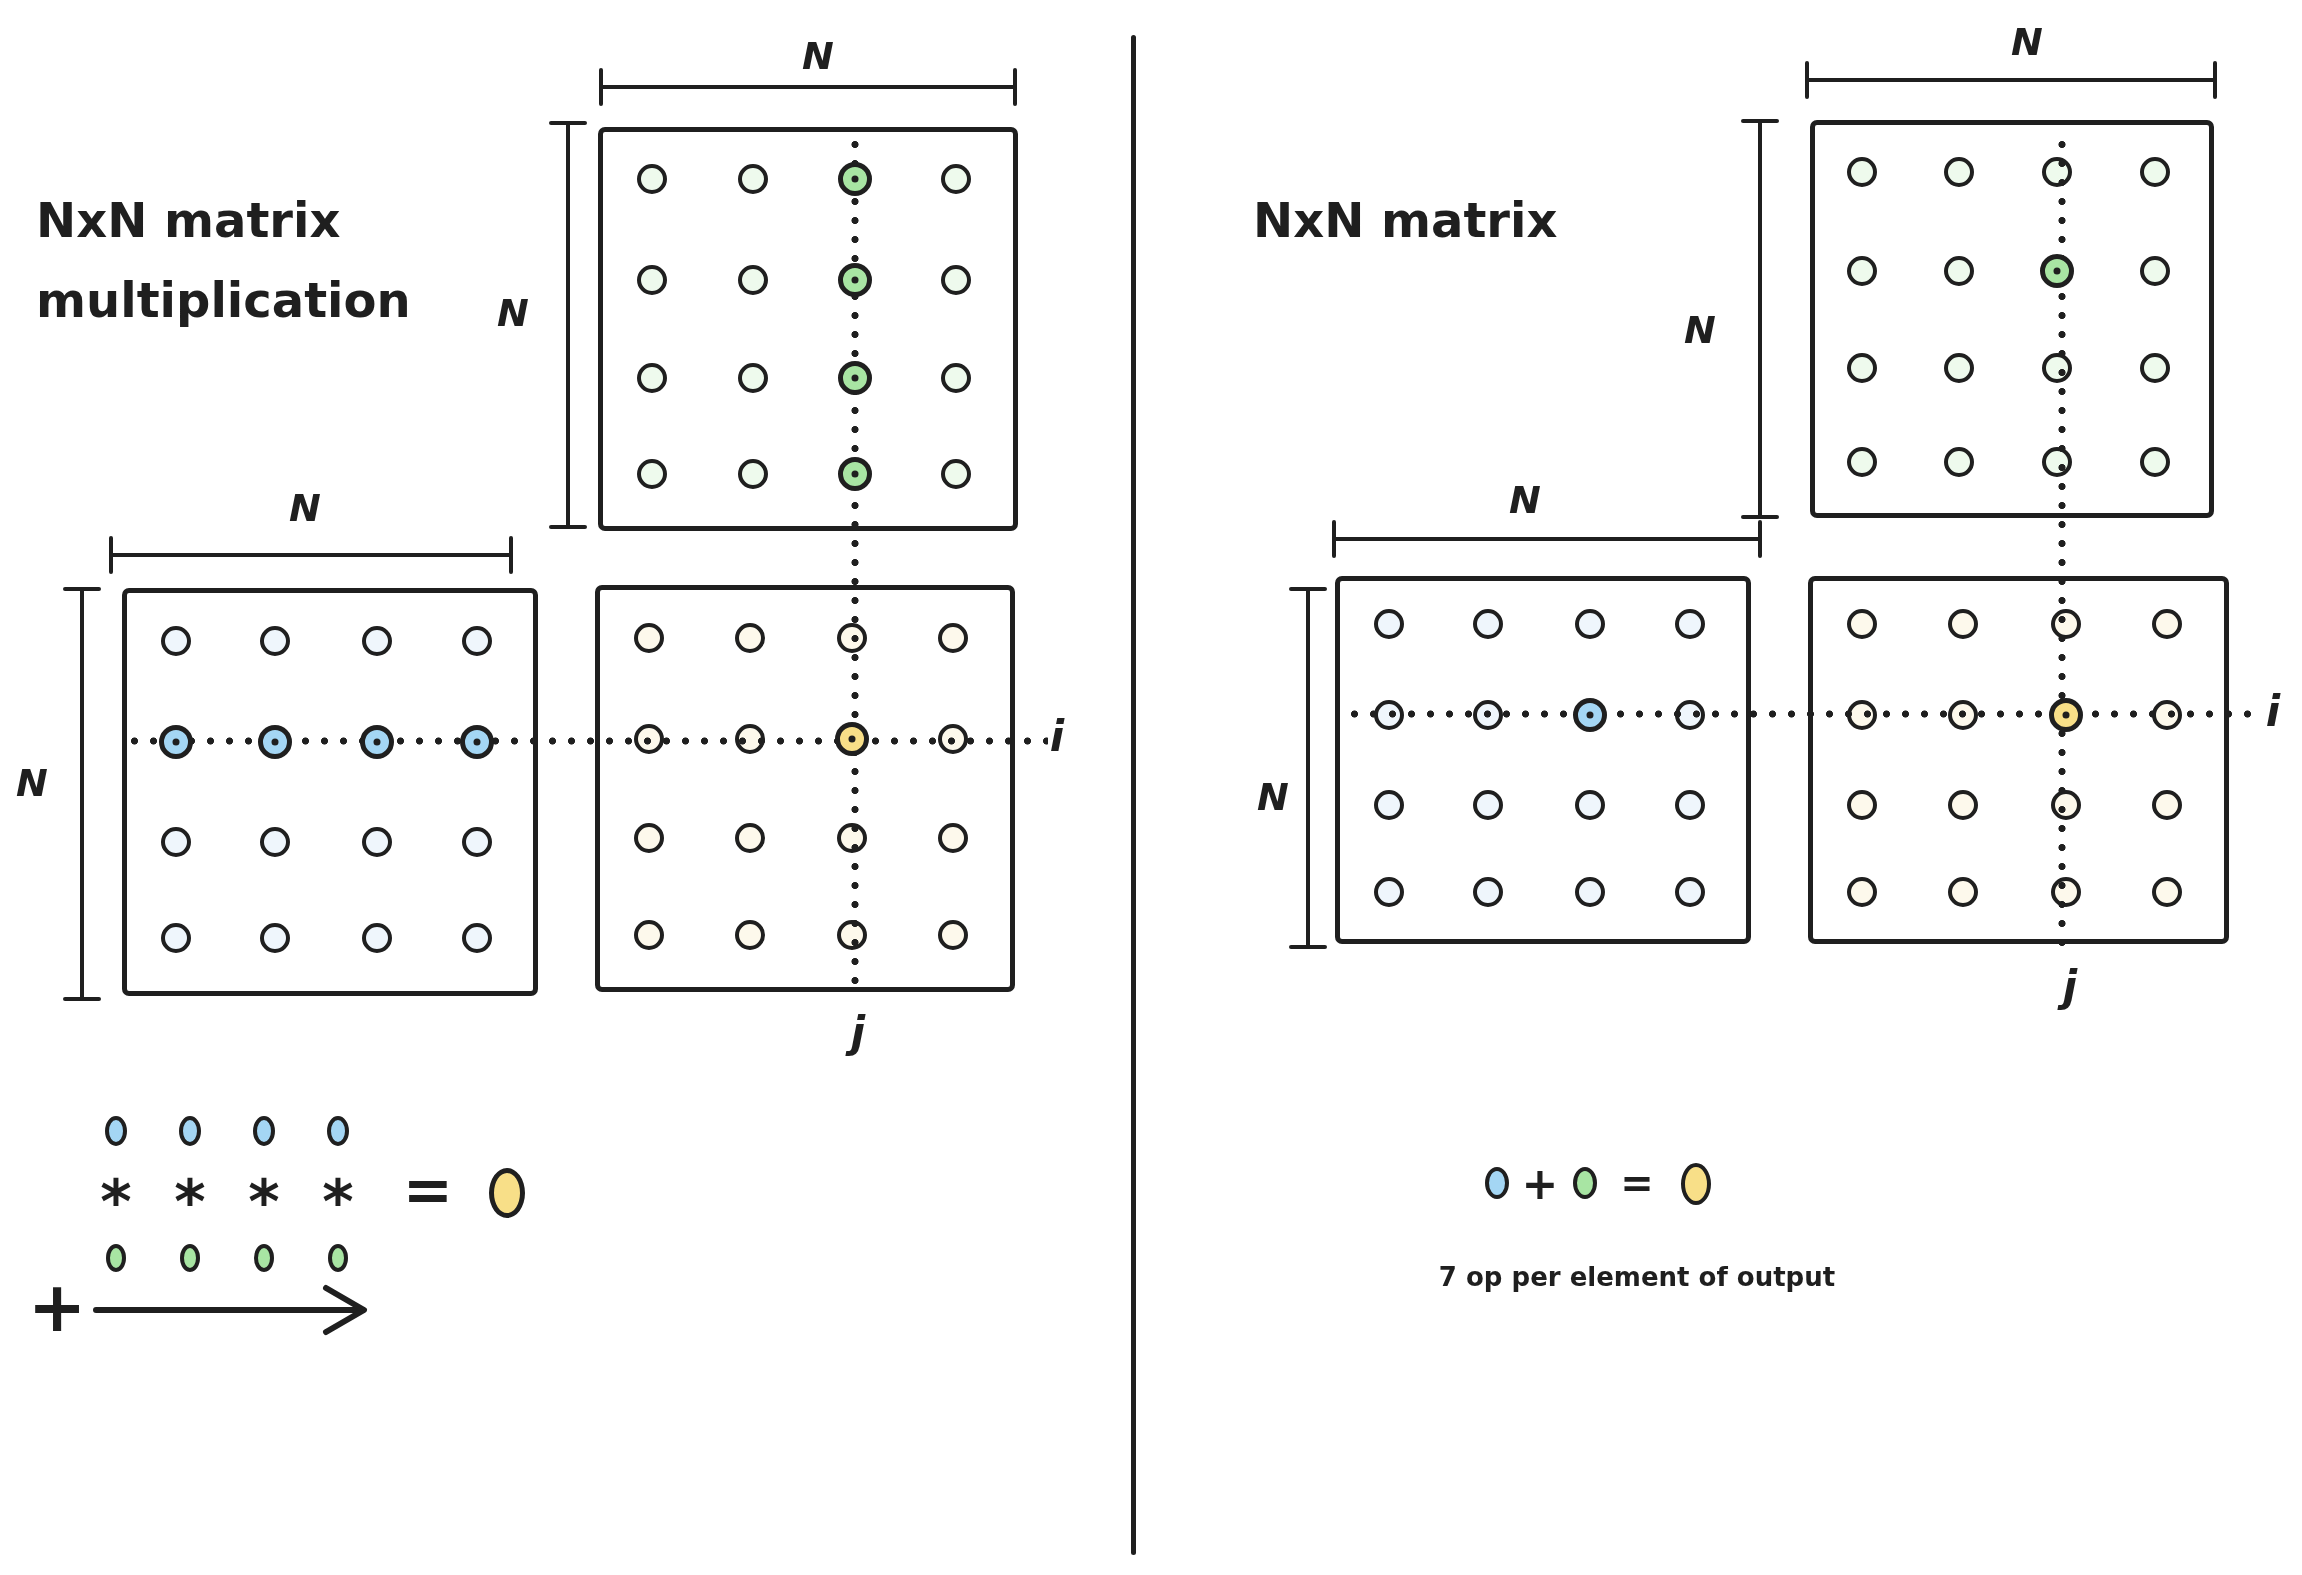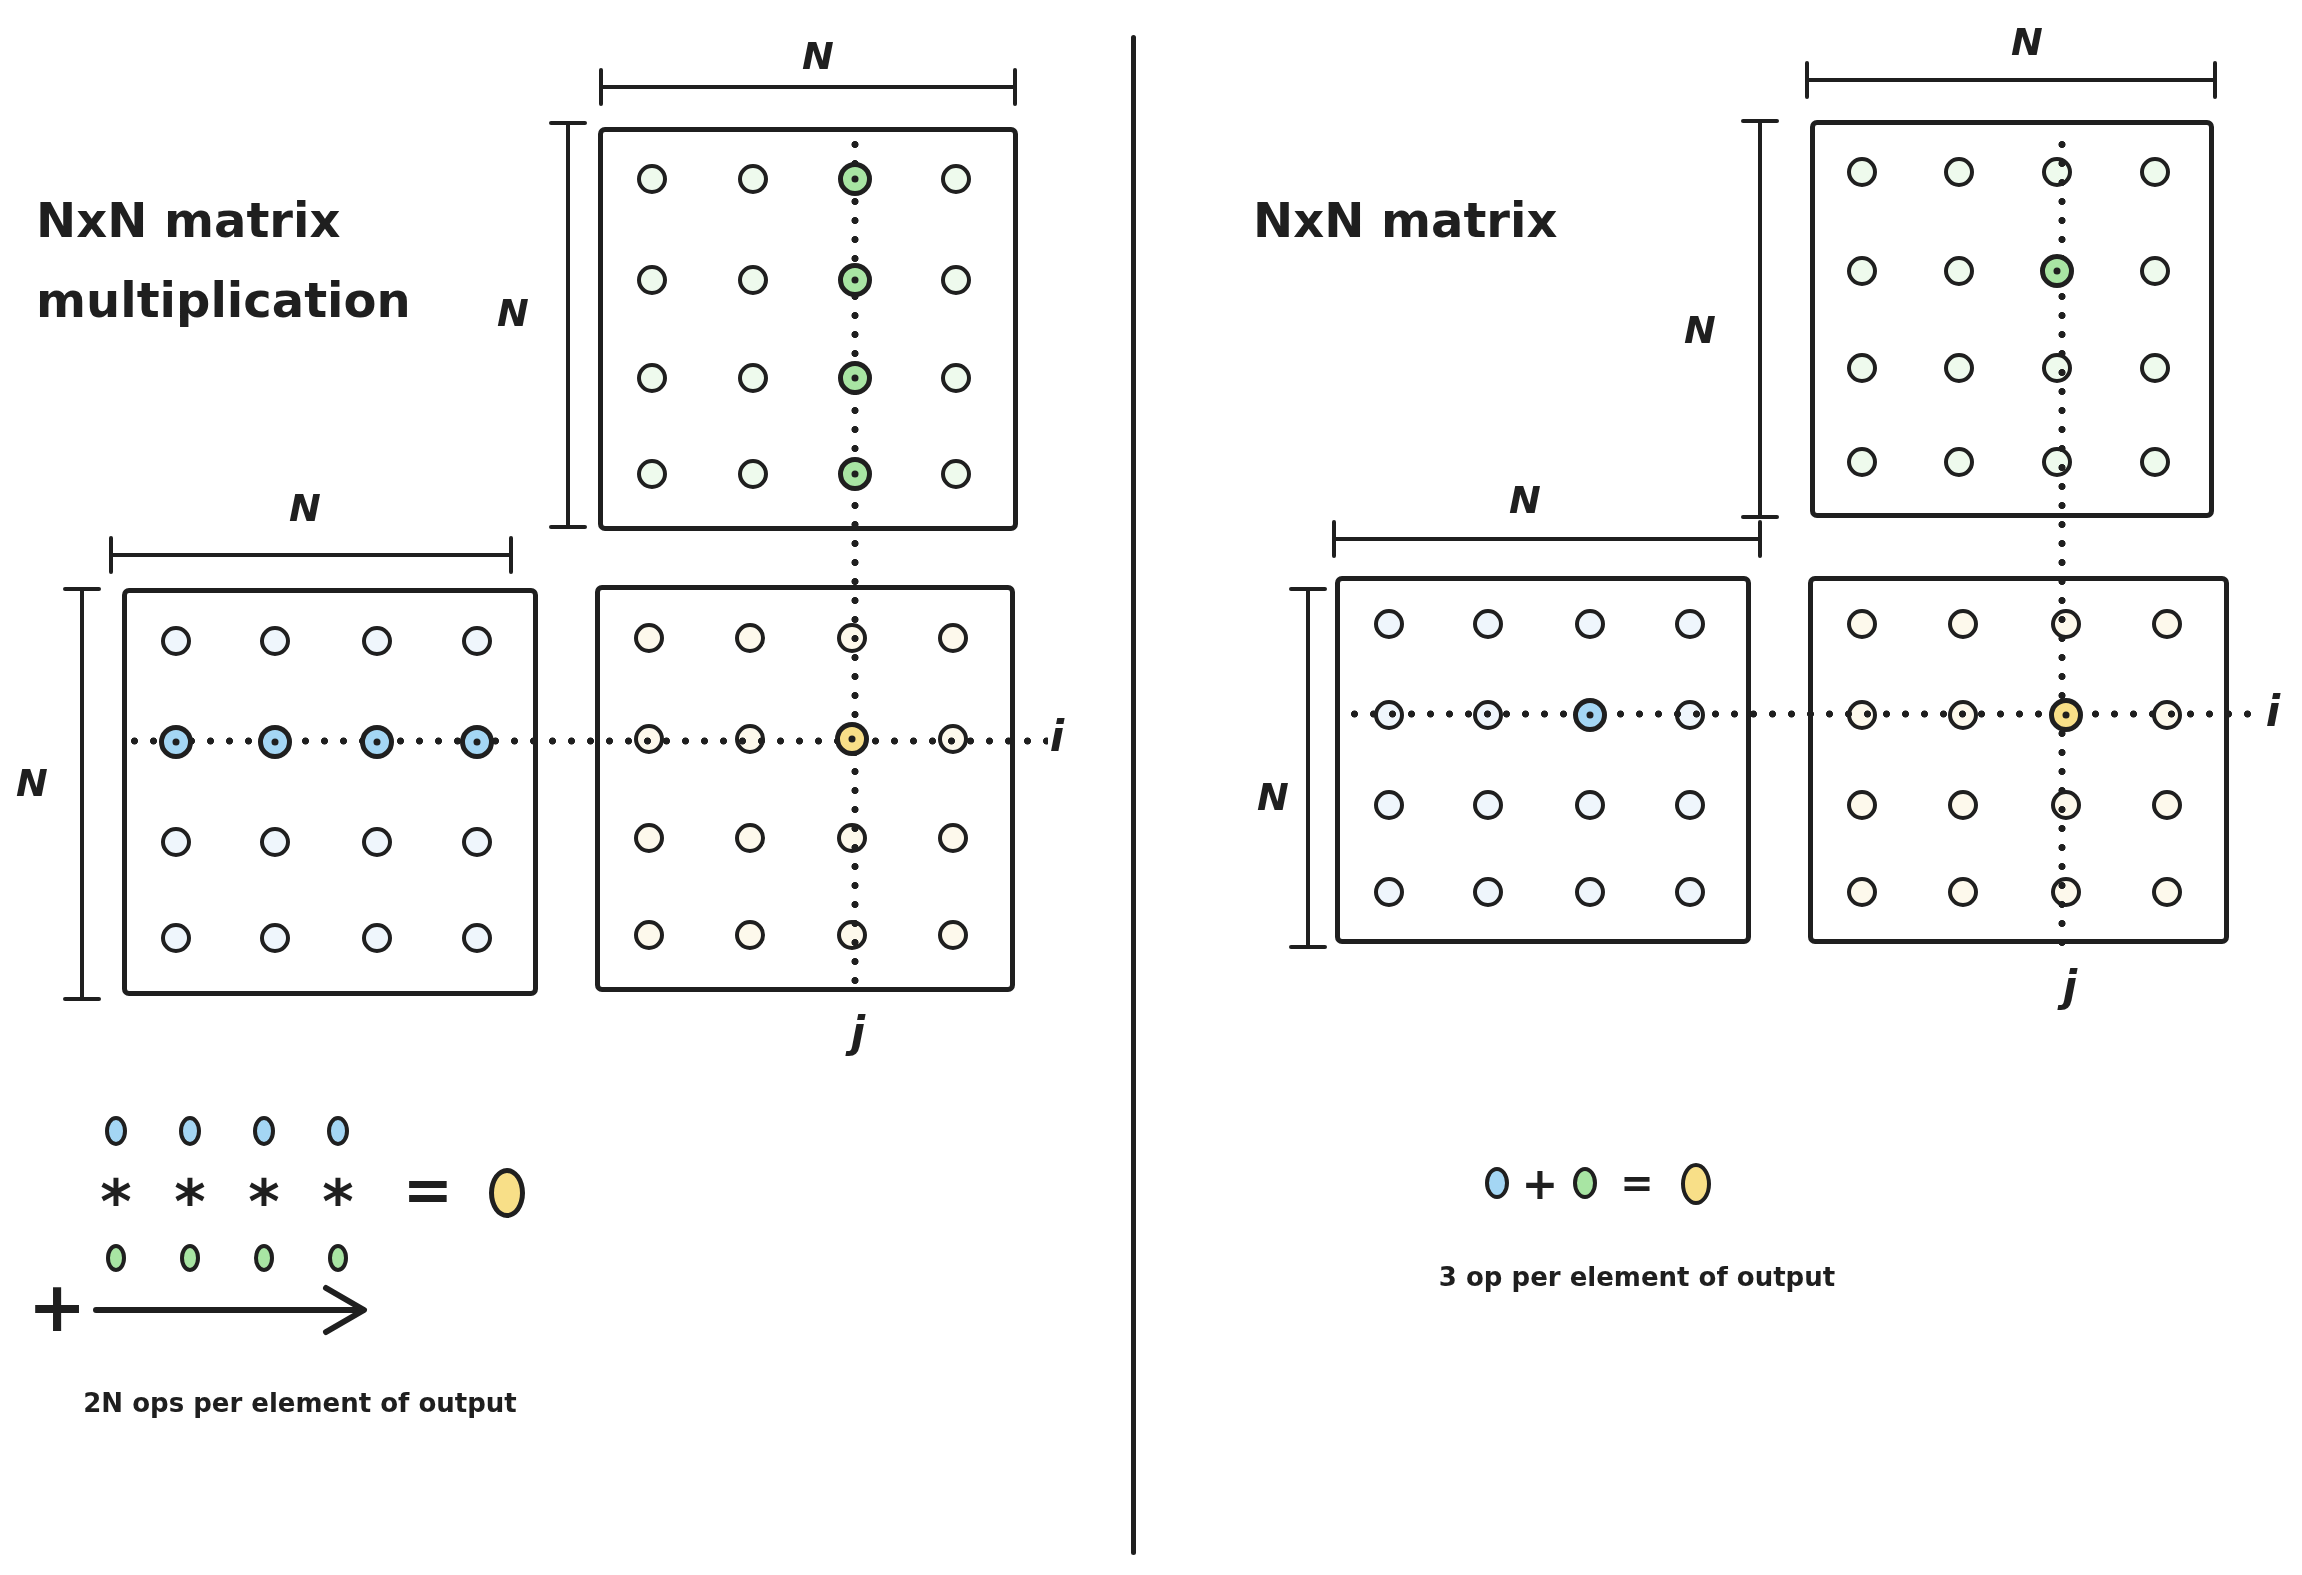--- a/index.html
+++ b/index.html
@@ -167,21 +167,20 @@
     </div>
   </div>
 <div class="sym" style="left:398px;top:1150px;width:60px;height:80px;font-size:60px;">=</div>
 <div class="oval abs" style="left:489px;top:1168px;width:36px;height:50px;border-width:5px;background:var(--yellow);"></div>
 <div class="sym" style="left:27px;top:1267px;width:60px;height:80px;font-size:70px;">+</div>
 <svg class="abs" style="left:92px;top:1282px;" width="300" height="56" viewBox="0 0 300 56">
   <line x1="4" y1="28" x2="266" y2="28" stroke="var(--ink)" stroke-width="6" stroke-linecap="round"></line>
   <polyline points="234,6 272,28 234,50" fill="none" stroke="var(--ink)" stroke-width="6" stroke-linecap="round" stroke-linejoin="round"></polyline>
 </svg>
 <div class="caption" style="left:35px;top:1372px;width:530px;">
-  <span style="display:block;">2N ops per element of output</span>
 </div>
 
 <div class="divider" style="left:1131px;top:35px;width:5px;height:1520px;"></div>
 
 <div class="title" style="left:1253px;top:180px;">
   <span style="display:block;">NxN matrix</span>
 </div>
 
 <div class="bracket-h" style="left:1806px;top:78px;width:410px;"></div>
 <div class="n-label" style="left:1997px;top:20px;">N</div>
@@ -257,13 +256,13 @@
 <div class="dot-line-v" style="left:2058px;top:135px;height:822px;"></div>
 <div class="dot-line-h" style="left:1345px;top:710px;width:912px;"></div>
 <div class="axis-label" style="left:2253px;top:687px;">i</div>
 <div class="axis-label" style="left:2050px;top:962px;">j</div>
 
 <div class="oval abs" style="left:1485px;top:1167px;width:24px;height:32px;background:var(--blue);"></div>
 <div class="sym" style="left:1510px;top:1153px;width:60px;height:60px;font-size:44px;">+</div>
 <div class="oval abs" style="left:1573px;top:1167px;width:24px;height:32px;background:var(--green);"></div>
 <div class="sym" style="left:1607px;top:1153px;width:60px;height:60px;font-size:40px;">=</div>
 <div class="oval abs" style="left:1681px;top:1163px;width:30px;height:42px;background:var(--yellow);"></div>
-<div class="caption" style="left:1407px;top:1246px;width:460px;">3 op per element of output</div>
+<div class="caption" style="left:1407px;top:1246px;width:460px;">7 op per element of output</div>
 
 </body></html>

